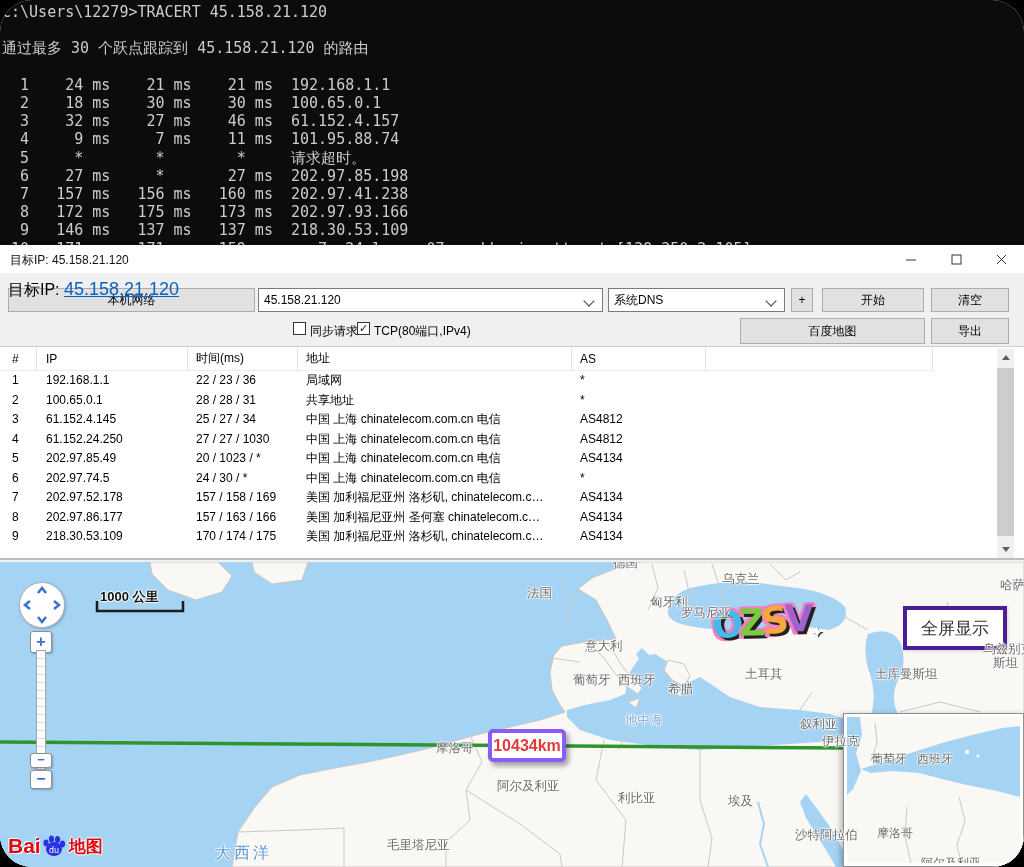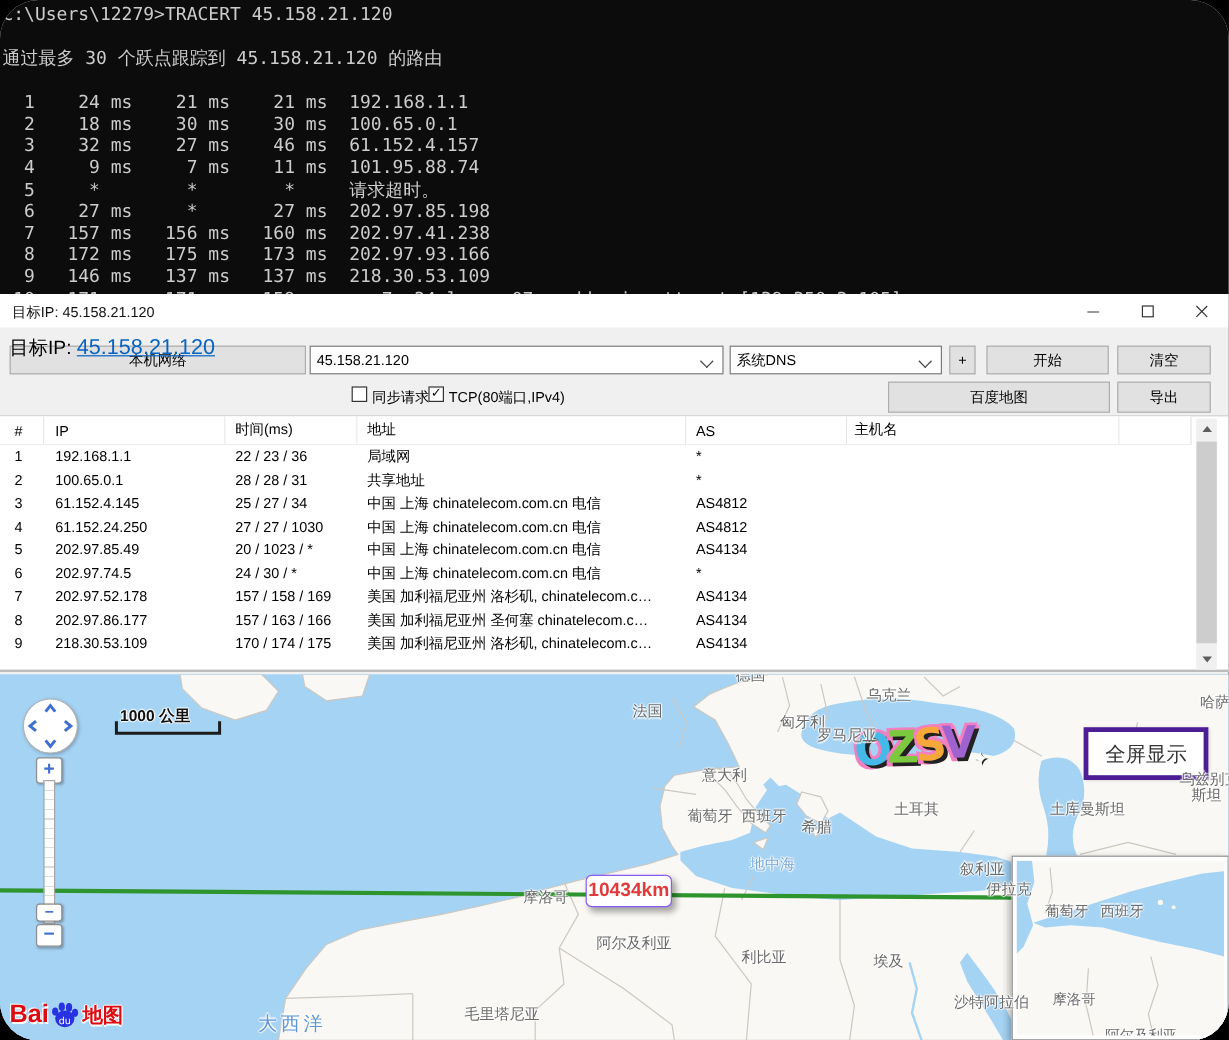--- a/index.html
+++ b/index.html
@@ -44,21 +44,21 @@
   .tri-up{width:0;height:0;border-left:4px solid transparent;border-right:4px solid transparent;border-bottom:5px solid #5e5e5e;}
   .tri-dn{width:0;height:0;border-left:4px solid transparent;border-right:4px solid transparent;border-top:5px solid #5e5e5e;}
   #sthumb{position:absolute;left:0;top:19px;width:17px;height:168px;background:#cdcdcd;}
   
   #map{position:absolute;left:0;top:562px;width:1024px;height:305px;overflow:hidden;background:#a5d3f4;}
   .mlab{position:absolute;font-size:12.5px;color:#6b6b6b;white-space:nowrap;
         text-shadow:1px 0 1px #fff,-1px 0 1px #fff,0 1px 1px #fff,0 -1px 1px #fff;}
   .mlab.sea{color:#79a8da;}
   .mlab.seabig{color:#5e95d6;font-size:16px;letter-spacing:3px;}
   #marker{position:absolute;left:488px;top:167px;width:70px;height:25px;background:#fff;
-          border:1px solid #8b5cf6;border-radius:5px;color:#e03c3c;font-size:16px;font-weight:bold;
+          border:4px solid #8b5cf6;border-radius:5px;color:#e03c3c;font-size:16px;font-weight:bold;
           display:flex;align-items:center;justify-content:center;
           box-shadow:3px 4px 5px rgba(0,0,0,.35);}
   #fullscreen-btn{position:absolute;left:903px;top:20px;width:96px;height:36px;background:#fff;
           border:4px solid #4c1d95;color:#333;font-size:17px;display:flex;align-items:center;
           justify-content:center;box-shadow:1px 1px 3px rgba(0,0,0,.15);margin-top:24px;}
   #pan{position:absolute;left:19px;top:20px;width:44px;height:44px;background:#fff;border:1px solid #b3b3b3;
        border-radius:50%;box-shadow:1px 1px 3px rgba(0,0,0,.25);}
   .zbtn{position:absolute;left:30px;width:22px;background:#fff;border:1px solid #8e8e8e;border-radius:3px;
         color:#3f6fd1;font-weight:bold;text-align:center;box-shadow:1px 1px 2px rgba(0,0,0,.25);box-sizing:border-box;}
   #ztrack{position:absolute;left:36px;top:88px;width:10px;height:120px;background:repeating-linear-gradient(to bottom,#fdfdfd 0 7px,#dcdcdc 7px 8px);
@@ -149,21 +149,20 @@
     <div class="btn" style="left:931px;top:45px;width:78px;height:26px;">导出</div>
   </div>
 
   <div id="grid">
     <div class="hrow">
       <div class="hcell p12">#</div>
       <div class="hcell p9">IP</div>
       <div class="hcell p8">时间(ms)</div>
       <div class="hcell p8">地址</div>
       <div class="hcell p8">AS</div>
-      <div class="hcell p6">主机名</div>
       <div class="hcell"></div>
     </div>
     <div id="rows">
         <div class="drow">
           <div class="dcell p12">1</div>
           <div class="dcell p9">192.168.1.1</div>
           <div class="dcell p8">22 / 23 / 36</div>
           <div class="dcell p8">局域网</div>
           <div class="dcell p8">*</div>
           <div class="dcell p6"></div>

